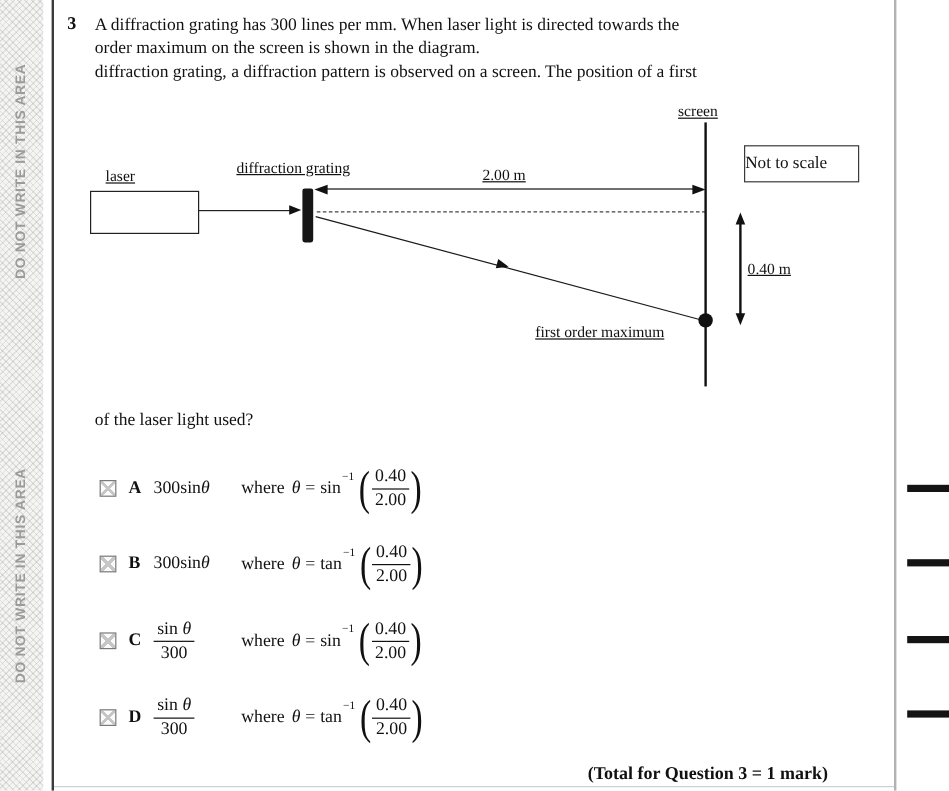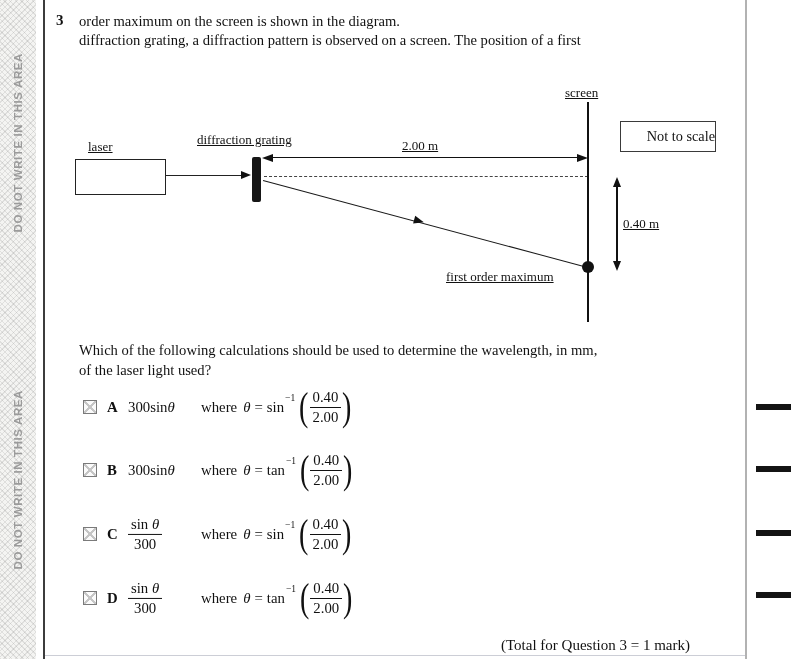--- a/index.html
+++ b/index.html
@@ -52,21 +52,21 @@
                  border-right:11px solid #111; border-top:4.5px solid transparent; border-bottom:4.5px solid transparent; }
   .dist-head-r { position:absolute; left:577px; top:153.5px; width:0; height:0;
                  border-left:11px solid #111; border-top:4.5px solid transparent; border-bottom:4.5px solid transparent; }
   .dashed-line { position:absolute; left:264px; top:176px; width:324px; height:0; border-top:1.4px dashed #444; }
   .diag-line   { position:absolute; left:263px; top:180px; width:336px; height:1.4px; background:#1a1a1a;
                  transform:rotate(15deg); transform-origin:0 50%; }
   .diag-head   { position:absolute; left:414px; top:217px; width:0; height:0; transform:rotate(15deg);
                  border-left:10px solid #111; border-top:4.5px solid transparent; border-bottom:4.5px solid transparent; }
   .screen-line { position:absolute; left:587px; top:102px; width:1.6px; height:220px; background:#111; }
   .nts-box     { position:absolute; left:620px; top:121px; width:94px; height:29px; border:1.5px solid #3a3a3a;
-                 display:flex; align-items:center; justify-content:flex-end; font-size:14.3px; background:#fff; }
+                 display:flex; align-items:center; justify-content:flex-start; font-size:14.3px; background:#fff; }
   .h-line      { position:absolute; left:616px; top:184px; width:1.5px; height:79px; background:#111; }
   .h-head-up   { position:absolute; left:612.5px; top:177px; width:0; height:0;
                  border-bottom:10px solid #111; border-left:4.5px solid transparent; border-right:4.5px solid transparent; }
   .h-head-dn   { position:absolute; left:612.5px; top:261px; width:0; height:0;
                  border-top:10px solid #111; border-left:4.5px solid transparent; border-right:4.5px solid transparent; }
   .dot         { position:absolute; left:582px; top:261px; width:12px; height:12px; border-radius:50%; background:#111; }
 
   
   .opt { position:absolute; left:83px; width:350px; height:46px; font-size:14.8px; }
   .opt > * { position:absolute; top:50%; transform:translateY(-50%); }
@@ -83,21 +83,21 @@
   .vfrac .num { padding:0 3px 1px; border-bottom:1.3px solid #111; white-space:nowrap; }
   .vfrac .den { padding-top:1px; }
   .where { left:118px; display:inline-flex; align-items:center; white-space:nowrap;font-family:Liberation Serif, serif; }
   .where .w-label { margin-right:6px; }
   .where .theta   { margin-right:4px; }
   .where .eq      { margin-right:4px; }
   .where .fn      { margin-right:3px; }
   .fn sup { font-size:9.5px; display:inline-block; transform:translateY(-5px); margin-left:1px; }
   .paren { font-size:40px; line-height:40px; transform:scaleX(0.7); margin:0 -1px; font-weight:400; }
 
-  .total { position:absolute; left:430px; top:637px; width:260px; text-align:right; font-weight:normal; font-size:15px; }
+  .total { position:absolute; left:430px; top:637px; width:260px; text-align:right; font-weight:bold; font-size:15px; }
 </style>
 </head>
 <body>
 
 <div class="hatch">
   <div class="vtext top">
     <span>DO NOT WRITE IN THIS AREA</span>
   </div>
   <div class="vtext bottom">
     <span>DO NOT WRITE IN THIS AREA</span>
@@ -107,20 +107,21 @@
 <div class="rule-right"></div>
 <div class="rule-bottom"></div>
 
 <div class="dash" style="top:404px"></div>
 <div class="dash" style="top:466px"></div>
 <div class="dash" style="top:530px"></div>
 <div class="dash" style="top:592px"></div>
 
 <div class="qnum">3</div>
 <div class="qtext">
+  <span>A diffraction grating has 300 lines per mm. When laser light is directed towards the</span>
   <span>order maximum on the screen is shown in the diagram.</span>
   <span>diffraction grating, a diffraction pattern is observed on a screen. The position of a first</span>
 </div>
 
 <div>
   <div class="dlabel" style="left:88px;top:139px">laser</div>
   <div class="laser-box"></div>
   <div class="beam-line"></div>
   <div class="beam-head"></div>
   <div class="grating"></div>
@@ -144,21 +145,20 @@
   <div class="h-line"></div>
   <div class="h-head-up"></div>
   <div class="h-head-dn"></div>
   <div class="dlabel" style="left:623px;top:216px">0.40 m</div>
 
   <div class="dot"></div>
   <div class="dlabel" style="left:446px;top:269px">first order maximum</div>
 </div>
 
 <div class="prompt">
-  <span>Which of the following calculations should be used to determine the wavelength, in mm,</span>
   <span>of the laser light used?</span>
 </div>
 
 <div class="opt" style="top:384px">
   <span class="cb"></span>
   <span class="letter">A</span>
   <span class="expr"><span>300sin</span><span class="theta">θ</span></span>
   <span class="where">
     <span class="w-label">where</span>
     <span class="theta">θ</span>

